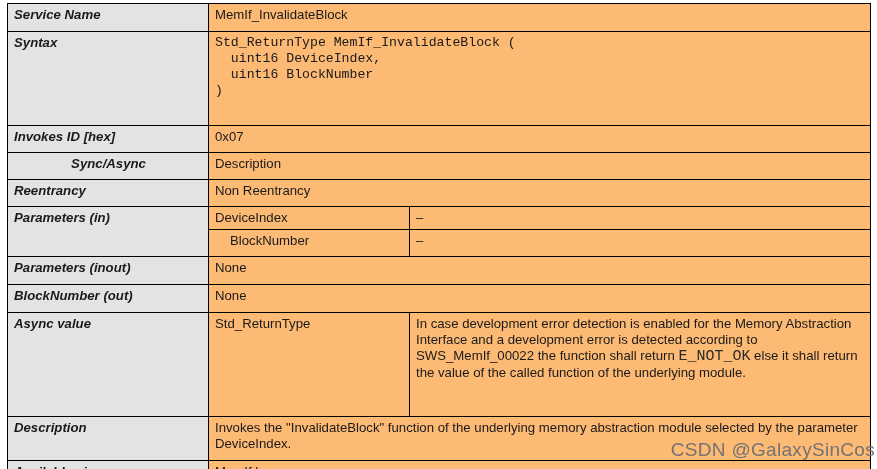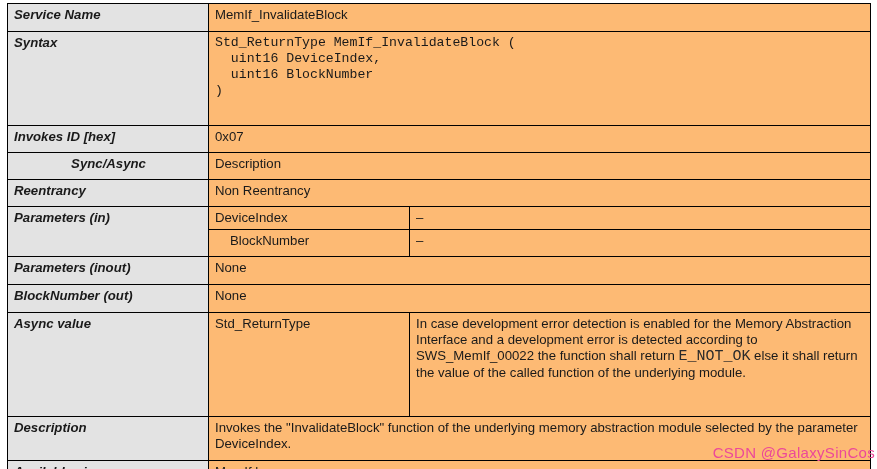--- a/index.html
+++ b/index.html
@@ -81,22 +81,22 @@
 
   
   .c1 { width: 201px; }
   .c2 { width: 201px; }
   .c3 { width: 461px; }
 
   .watermark {
     position: absolute;
     right: 2px;
     bottom: 8px;
-    font-size: 15px;
-    color: #ec4899;
+    font-size: 19px;
+    color: #737373;
     font-family: "Liberation Sans", sans-serif;
     letter-spacing: 0.3px;
     white-space: nowrap;
     pointer-events: none;
   }
 </style>
 </head>
 <body>
 
 <div class="page">

